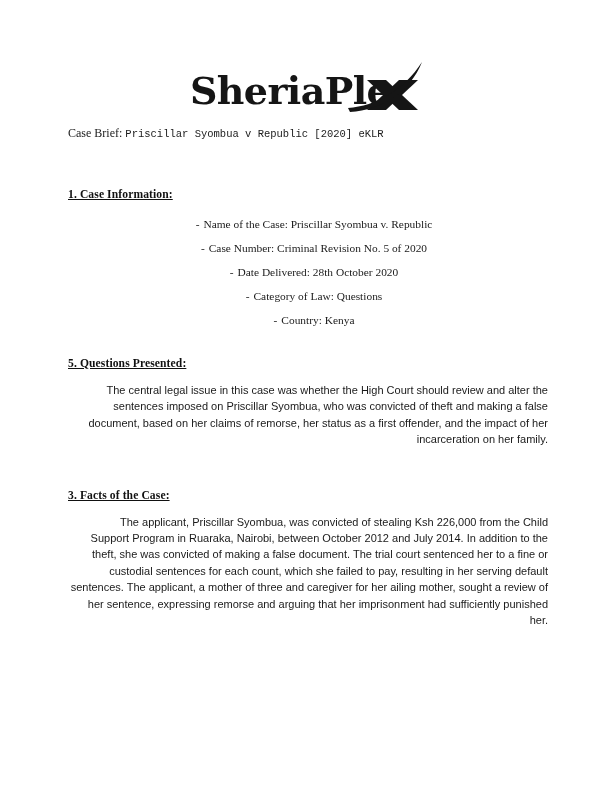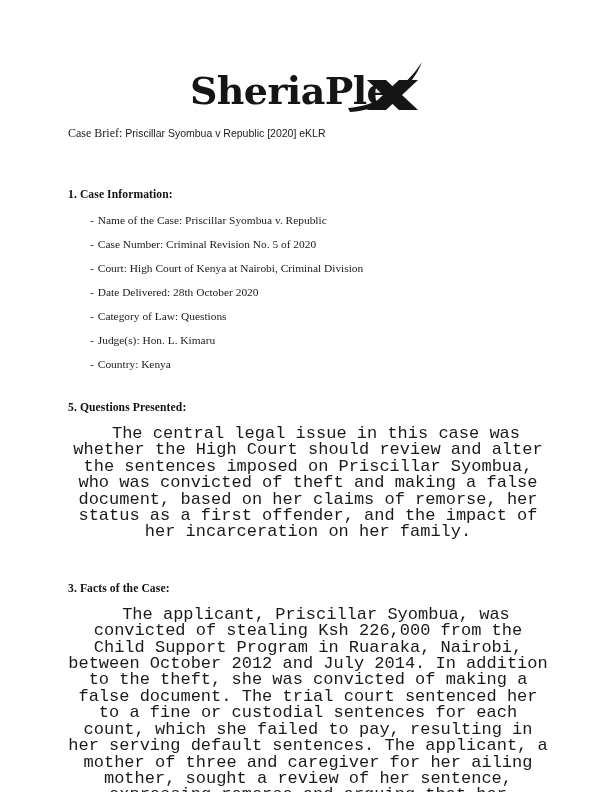--- a/index.html
+++ b/index.html
@@ -60,21 +60,21 @@
     top: 126px;
     font-size: 0;
     white-space: nowrap;
   }
   .doc-header .label {
     font-family: "Liberation Serif", "DejaVu Serif", serif;
     font-size: 12px;
     color: #1a1a1a;
   }
   .doc-header .value {
-    font-family: Liberation Sans, sans-serif;
+    font-family: Liberation Mono, monospace;
     font-size: 10.5px;
     color: #1a1a1a;
     margin-left: 3px;
   }
 
   
   .body-area {
     position: absolute;
     left: 68px;
     top: 188px;
@@ -83,49 +83,51 @@
 
   .section { margin: 0; }
 
   .sec-heading {
     font-family: "Liberation Serif", "DejaVu Serif", serif;
     font-weight: 700;
     font-size: 11.6px;
     color: #111111;
     margin: 0 0 12px 0;
     letter-spacing: 0.1px;
+    text-decoration: underline;
   }
   .section + .section { margin-top: 41px; }
   .section.sec-info + .section { margin-top: 30px; }
 
   .info-list {
     list-style: none;
-    margin: 10px;
+    margin: 16px;
     padding: 0;
+    text-align: center;
   }
   .info-list li {
     font-family: "Liberation Serif", "DejaVu Serif", serif;
     font-size: 11.4px;
     line-height: 14px;
     color: #1a1a1a;
     padding-left: 12px;
     margin-bottom: 10px;
     white-space: nowrap;
   }
   .info-list li:last-child { margin-bottom: 0; }
   .info-list li .dash { margin-right: 4px; }
 
   .para {
-    font-family: Liberation Mono, monospace;
-    font-size: 17px;
+    font-family: Liberation Sans, sans-serif;
+    font-size: 11px;
     line-height: 16.4px;
     color: #1a1a1a;
     margin: 0;
     text-indent: 16px;
-    text-align: center;
+    text-align: right;
   }
 </style>
 </head>
 <body>
 
 <div class="page">
 
   <div class="logo-block">
     <div class="logo-wrap">
       <svg class="logo-svg" viewBox="0 0 232 66">
@@ -144,24 +146,22 @@
     <span class="label">Case Brief:</span><span class="value">Priscillar Syombua v Republic [2020] eKLR</span>
   </div>
 
   <div class="body-area">
 
     <div class="section sec-info">
       <h2 class="sec-heading">1. Case Information:</h2>
       <ul class="info-list">
         <li><span class="dash">-</span><span>Name of the Case: Priscillar Syombua v. Republic</span></li>
         <li><span class="dash">-</span><span>Case Number: Criminal Revision No. 5 of 2020</span></li>
-        <li><span class="dash">-</span><span>Court: High Court of Kenya at Nairobi, Criminal Division</span></li>
         <li><span class="dash">-</span><span>Date Delivered: 28th October 2020</span></li>
         <li><span class="dash">-</span><span>Category of Law: Questions</span></li>
-        <li><span class="dash">-</span><span>Judge(s): Hon. L. Kimaru</span></li>
         <li><span class="dash">-</span><span>Country: Kenya</span></li>
       </ul>
     </div>
 
     <div class="section">
       <h2 class="sec-heading">5. Questions Presented:</h2>
       <p class="para">The central legal issue in this case was whether the High Court should review and alter the sentences imposed on Priscillar Syombua, who was convicted of theft and making a false document, based on her claims of remorse, her status as a first offender, and the impact of her incarceration on her family.</p>
     </div>
 
     <div class="section">

